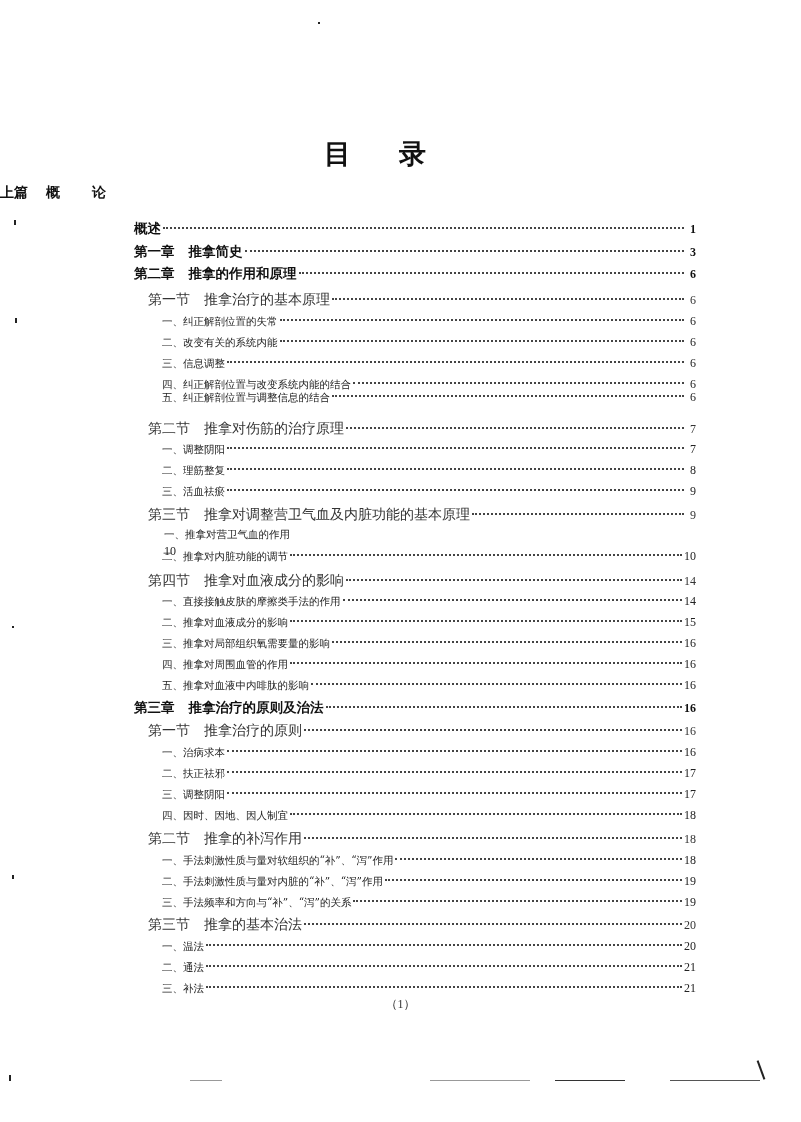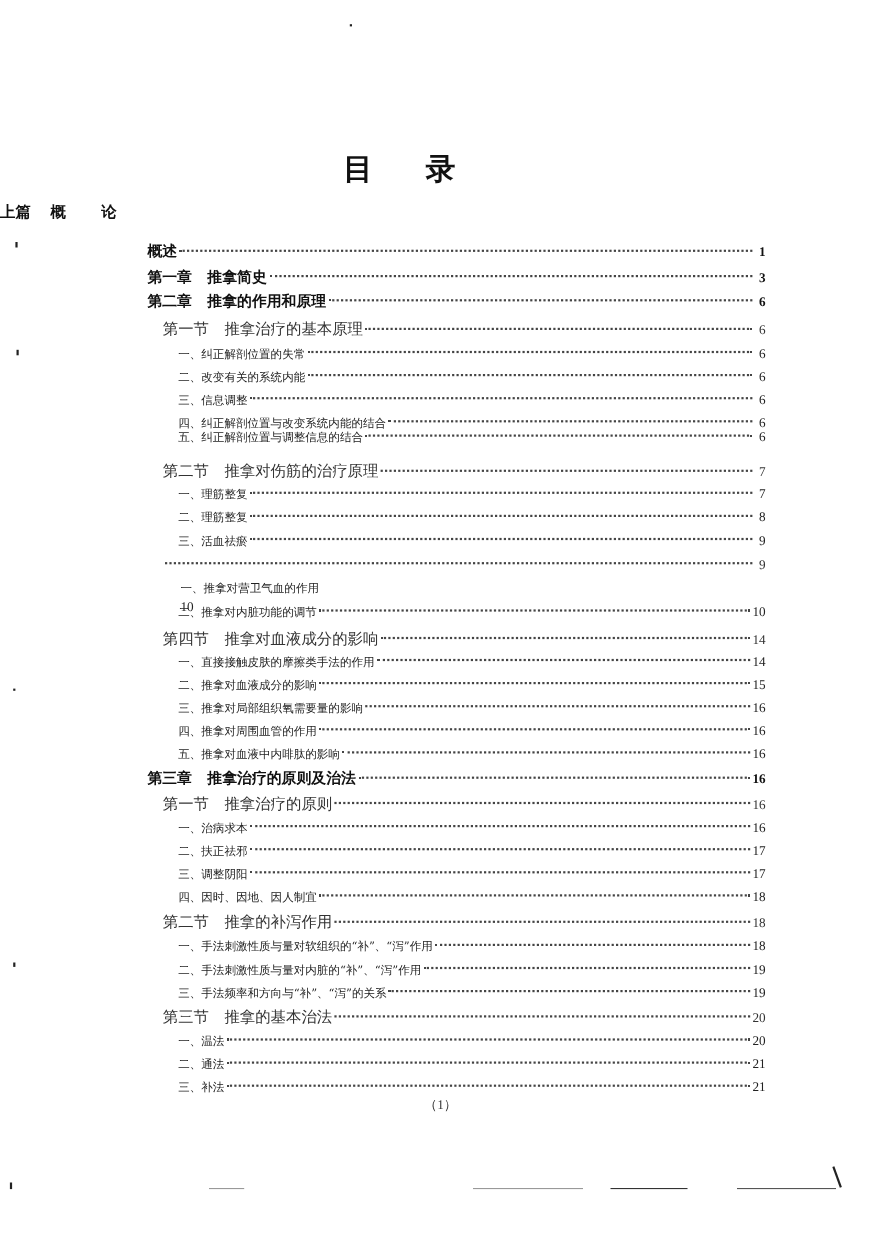--- a/index.html
+++ b/index.html
@@ -1,18 +1,18 @@
 <!DOCTYPE html>
 <html><head>
 <meta charset="utf-8">
 <style>
   html, body { margin: 0; padding: 0; background: #ffffff; }
   body { width: 801px; height: 1122px; position: relative; overflow: hidden;
          font-family: "DejaVu Serif", "Liberation Serif", serif; color: #111; }
-  .title { position: absolute; top: 136px; left: 0; width: 726px; text-align: center;
+  .title { position: absolute; top: 136px; left: 12px; width: 726px; text-align: center;
            font-family: "DejaVu Sans", sans-serif; font-weight: bold; font-size: 27px; letter-spacing: 0; }
   .title span { display: inline-block; }
   .title .gap { width: 48px; }
   .part { position: absolute; top: 184px; left: 0; width: 798px; text-align: left;
           font-family: "DejaVu Sans", sans-serif; font-weight: bold; font-size: 14px; }
   .part .g1 { display:inline-block; width: 18px; }
   .part .g2 { display:inline-block; width: 32px; }
   .toc { position: absolute; left: 134px; top: 208px; width: 562px; }
   .row { position: absolute; left: 0; width: 562px; display: flex; align-items: baseline; white-space: nowrap; }
   .row .label { flex: none; }
@@ -85,35 +85,36 @@
       <span class="label"><span>五、纠正解剖位置与调整信息的结合</span></span>
       <span class="dots"></span>
       <span class="page">6</span>
     </div>
     <div class="row lvl-section" style="top: 212px;">
       <span class="label"><span class="num">第二节</span><span>推拿对伤筋的治疗原理</span></span>
       <span class="dots"></span>
       <span class="page">7</span>
     </div>
     <div class="row lvl-item" style="top: 234px;">
-      <span class="label"><span>一、理筋整复</span></span>
+      <span class="label"><span>一、调整阴阳</span></span>
       <span class="dots"></span>
       <span class="page">7</span>
     </div>
     <div class="row lvl-item" style="top: 255px;">
       <span class="label"><span>二、理筋整复</span></span>
       <span class="dots"></span>
       <span class="page">8</span>
     </div>
     <div class="row lvl-item" style="top: 276px;">
       <span class="label"><span>三、活血祛瘀</span></span>
       <span class="dots"></span>
       <span class="page">9</span>
     </div>
     <div class="row lvl-section" style="top: 298px;">
+      <span class="label"><span class="num">第三节</span><span>推拿对调整营卫气血及内脏功能的基本原理</span></span>
       <span class="dots"></span>
       <span class="page">9</span>
     </div>
     <div class="row lvl-item" style="top: 320px; flex-direction: column;">
       <span class="label"><span>一、推拿对营卫气血的作用</span></span>
       <span class="dots"></span>
       <span class="page">10</span>
     </div>
     <div class="row lvl-item" style="top: 341px;">
       <span class="label"><span>二、推拿对内脏功能的调节</span></span>

